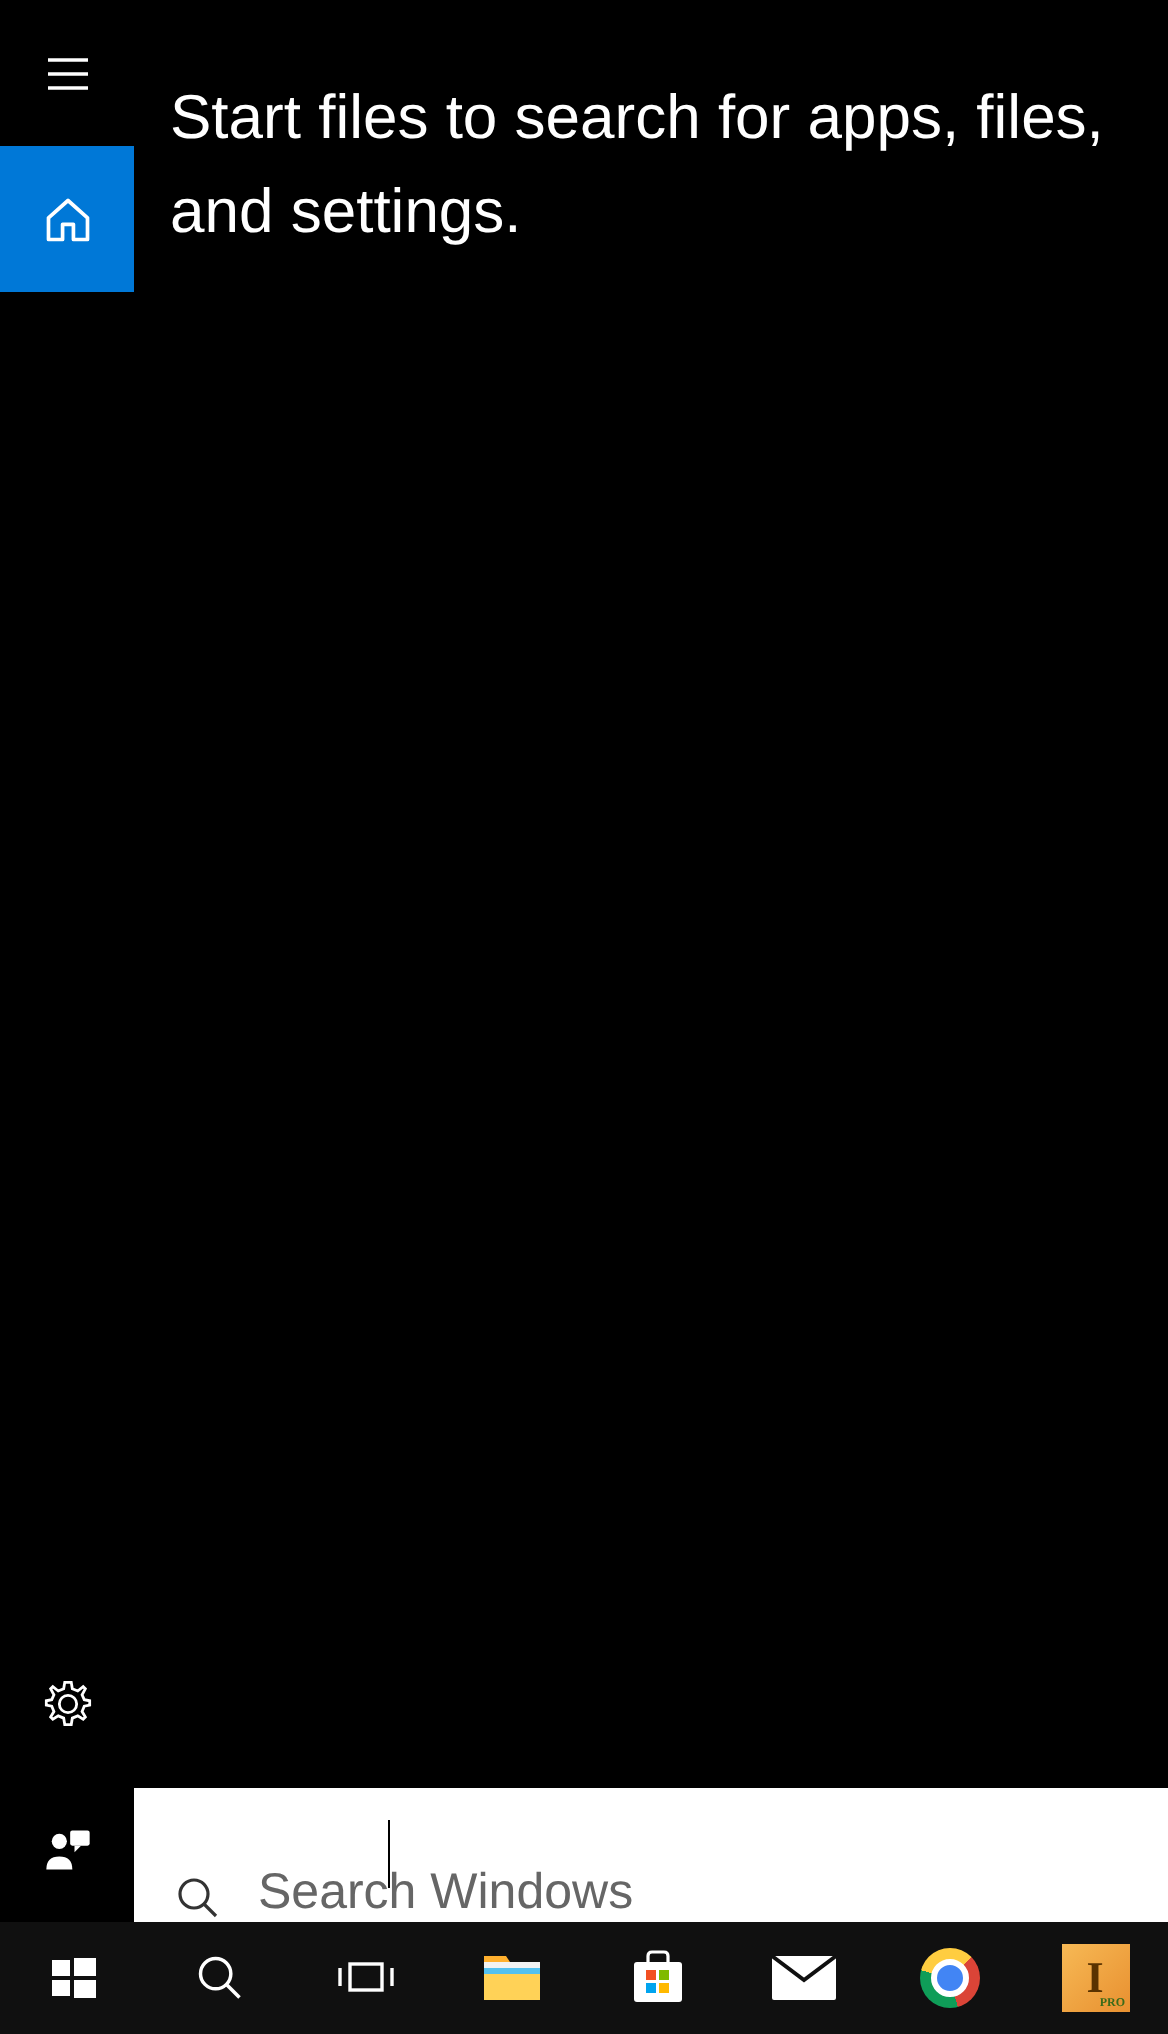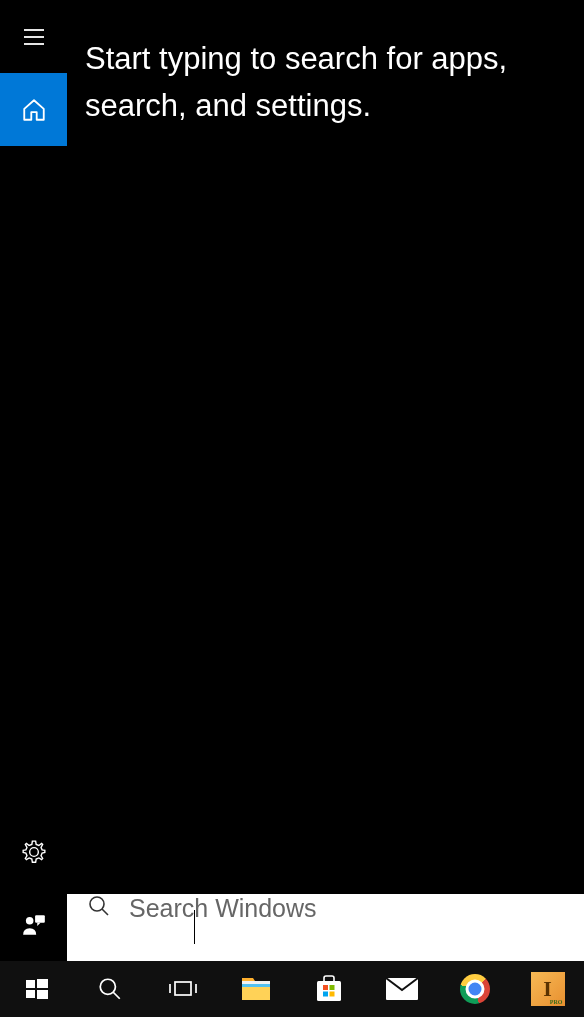--- a/index.html
+++ b/index.html
@@ -55,21 +55,21 @@
       line-height: 1.5;
     }
     .search-bar {
       position: absolute;
       left: 67px;
       top: 894px;
       right: 0;
       height: 67px;
       background: #fff;
       display: flex;
-      align-items: flex-start;
+      align-items: flex-end;
       padding: 0 20px;
     }
     .search-icon-wrap {
       margin-right: 18px;
       display: flex;
       align-items: center;
     }
     .search-input {
       flex: 1;
       border: none;
@@ -176,21 +176,21 @@
     <svg width="26" height="26" viewBox="0 0 24 24">
       <circle cx="8" cy="8" r="3.5" fill="#fff"></circle>
       <path d="M2 21 Q2 15 8 15 Q14 15 14 21" fill="#fff"></path>
       <rect x="13" y="3" width="9" height="7" rx="1" fill="#fff"></rect>
       <path d="M15 10 L15 13 L18 10" fill="#fff"></path>
     </svg>
   </div>
 </div>
 
 <div class="main-content">
-  <div class="prompt-text">Start typing to search for apps, search, and settings.</div>
+  <div class="prompt-text">Start files to search for apps, files, and settings.</div>
 </div>
 
 <div class="search-bar">
   <span class="search-icon-wrap">
     <svg width="24" height="24" viewBox="0 0 24 24">
       <circle cx="10" cy="10" r="7" fill="none" stroke="#333" stroke-width="1.6"></circle>
       <line x1="15" y1="15" x2="21" y2="21" stroke="#333" stroke-width="1.6"></line>
     </svg>
   </span>
   <div class="search-cursor"></div>

